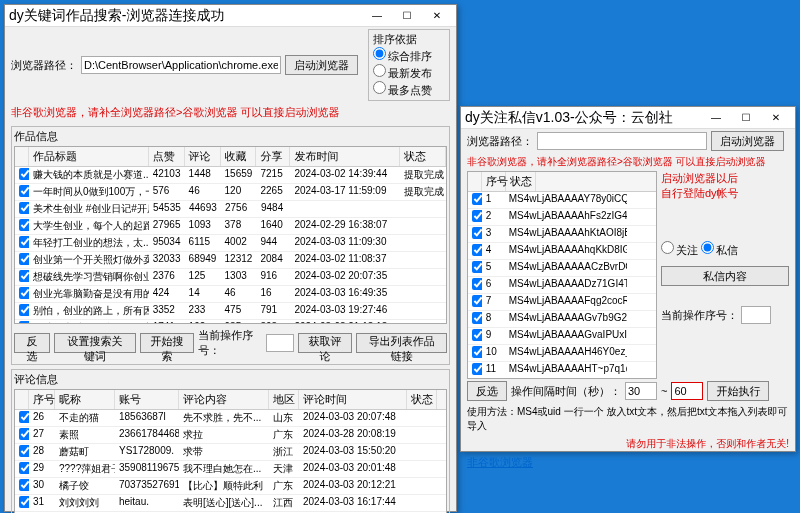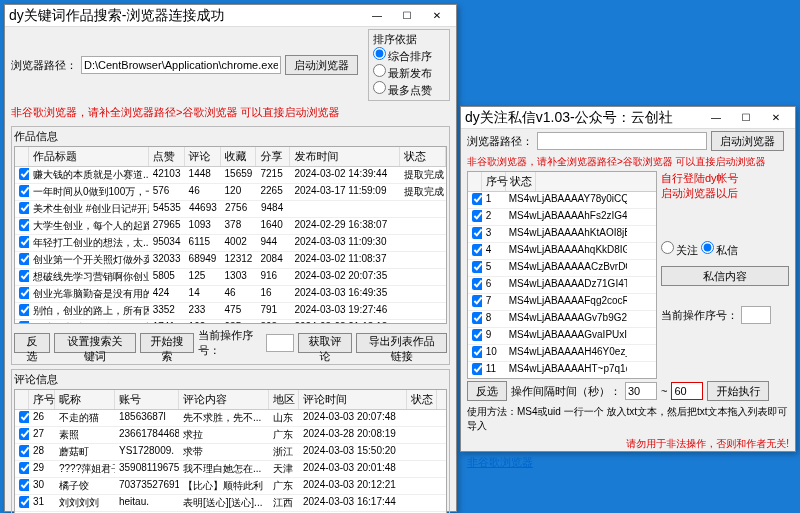--- a/index.html
+++ b/index.html
@@ -118,21 +118,21 @@
             <div class="td" style="width:36px">32033</div>
             <div class="td" style="width:36px">68949</div>
             <div class="td" style="width:36px">12312</div>
             <div class="td" style="width:34px">2084</div>
             <div class="td" style="width:110px">2024-03-02 11:08:37</div>
             <div class="td" style="width:46px"></div>
           </div>
           <div class="tr">
             <div class="td" style="width:14px"><input type="checkbox" class="chk" checked="" style=""></div>
             <div class="td" style="width:120px">想破线先学习营销啊你创业...</div>
-            <div class="td" style="width:36px">5805</div>
+            <div class="td" style="width:36px">2376</div>
             <div class="td" style="width:36px">125</div>
             <div class="td" style="width:36px">1303</div>
             <div class="td" style="width:34px">916</div>
             <div class="td" style="width:110px">2024-03-02 20:07:35</div>
             <div class="td" style="width:46px"></div>
           </div>
           <div class="tr">
             <div class="td" style="width:14px"><input type="checkbox" class="chk" checked="" style=""></div>
             <div class="td" style="width:120px">创业光靠脑勤奋是没有用的，靠...</div>
             <div class="td" style="width:36px">424</div>
@@ -350,22 +350,22 @@
           </div>
           <div class="tr">
             <div class="td" style="width:14px"><input type="checkbox" class="chk" checked="" style=""></div>
             <div class="td" style="width:24px">11</div>
             <div class="td" style="width:130px">MS4wLjABAAAAHT~p7q1qT5BoVJG...</div>
             <div class="td" style="width:30px"></div>
           </div>
         </div>
     </div>
     <div style="flex:1;font-size:11px">
+      <div class="redtext">启动浏览器以后</div>
       <div class="redtext">自行登陆dy帐号</div>
-      <div class="redtext">启动浏览器以后</div>
       <div style="margin-top:40px">
         <label><input type="radio" class="radio" style=""><span>关注</span></label>
         <label><input type="radio" class="radio" checked="" style=""><span>私信</span></label>
       </div>
       <button class="btn" style="margin-top:8px;width:100%">私信内容</button>
       <div style="margin-top:20px">
         <span class="label">当前操作序号：</span>
         <input class="input" style="width: 30px;">
       </div>
     </div>

